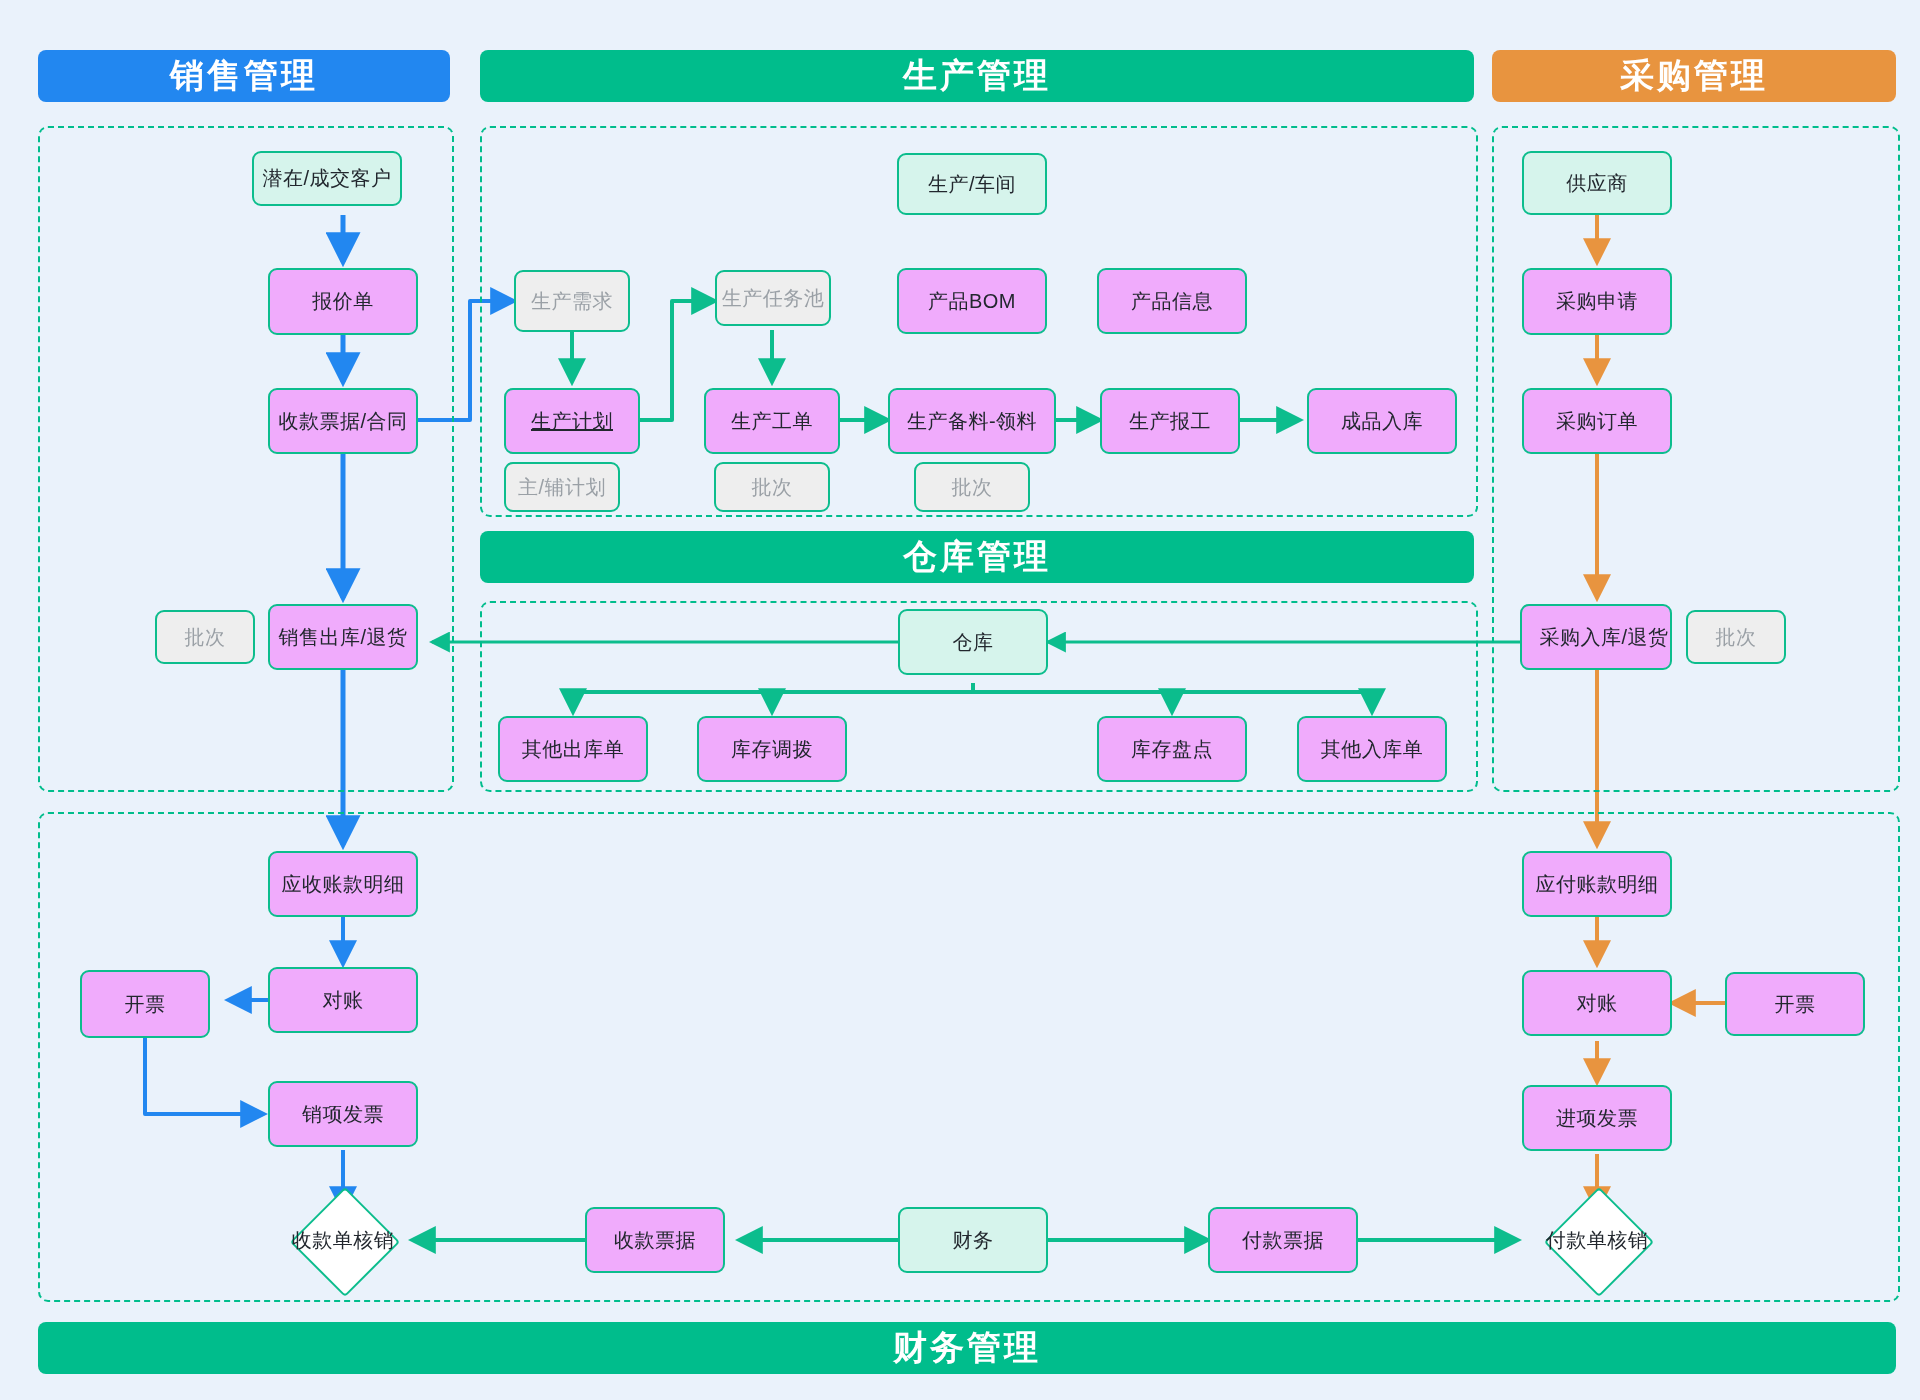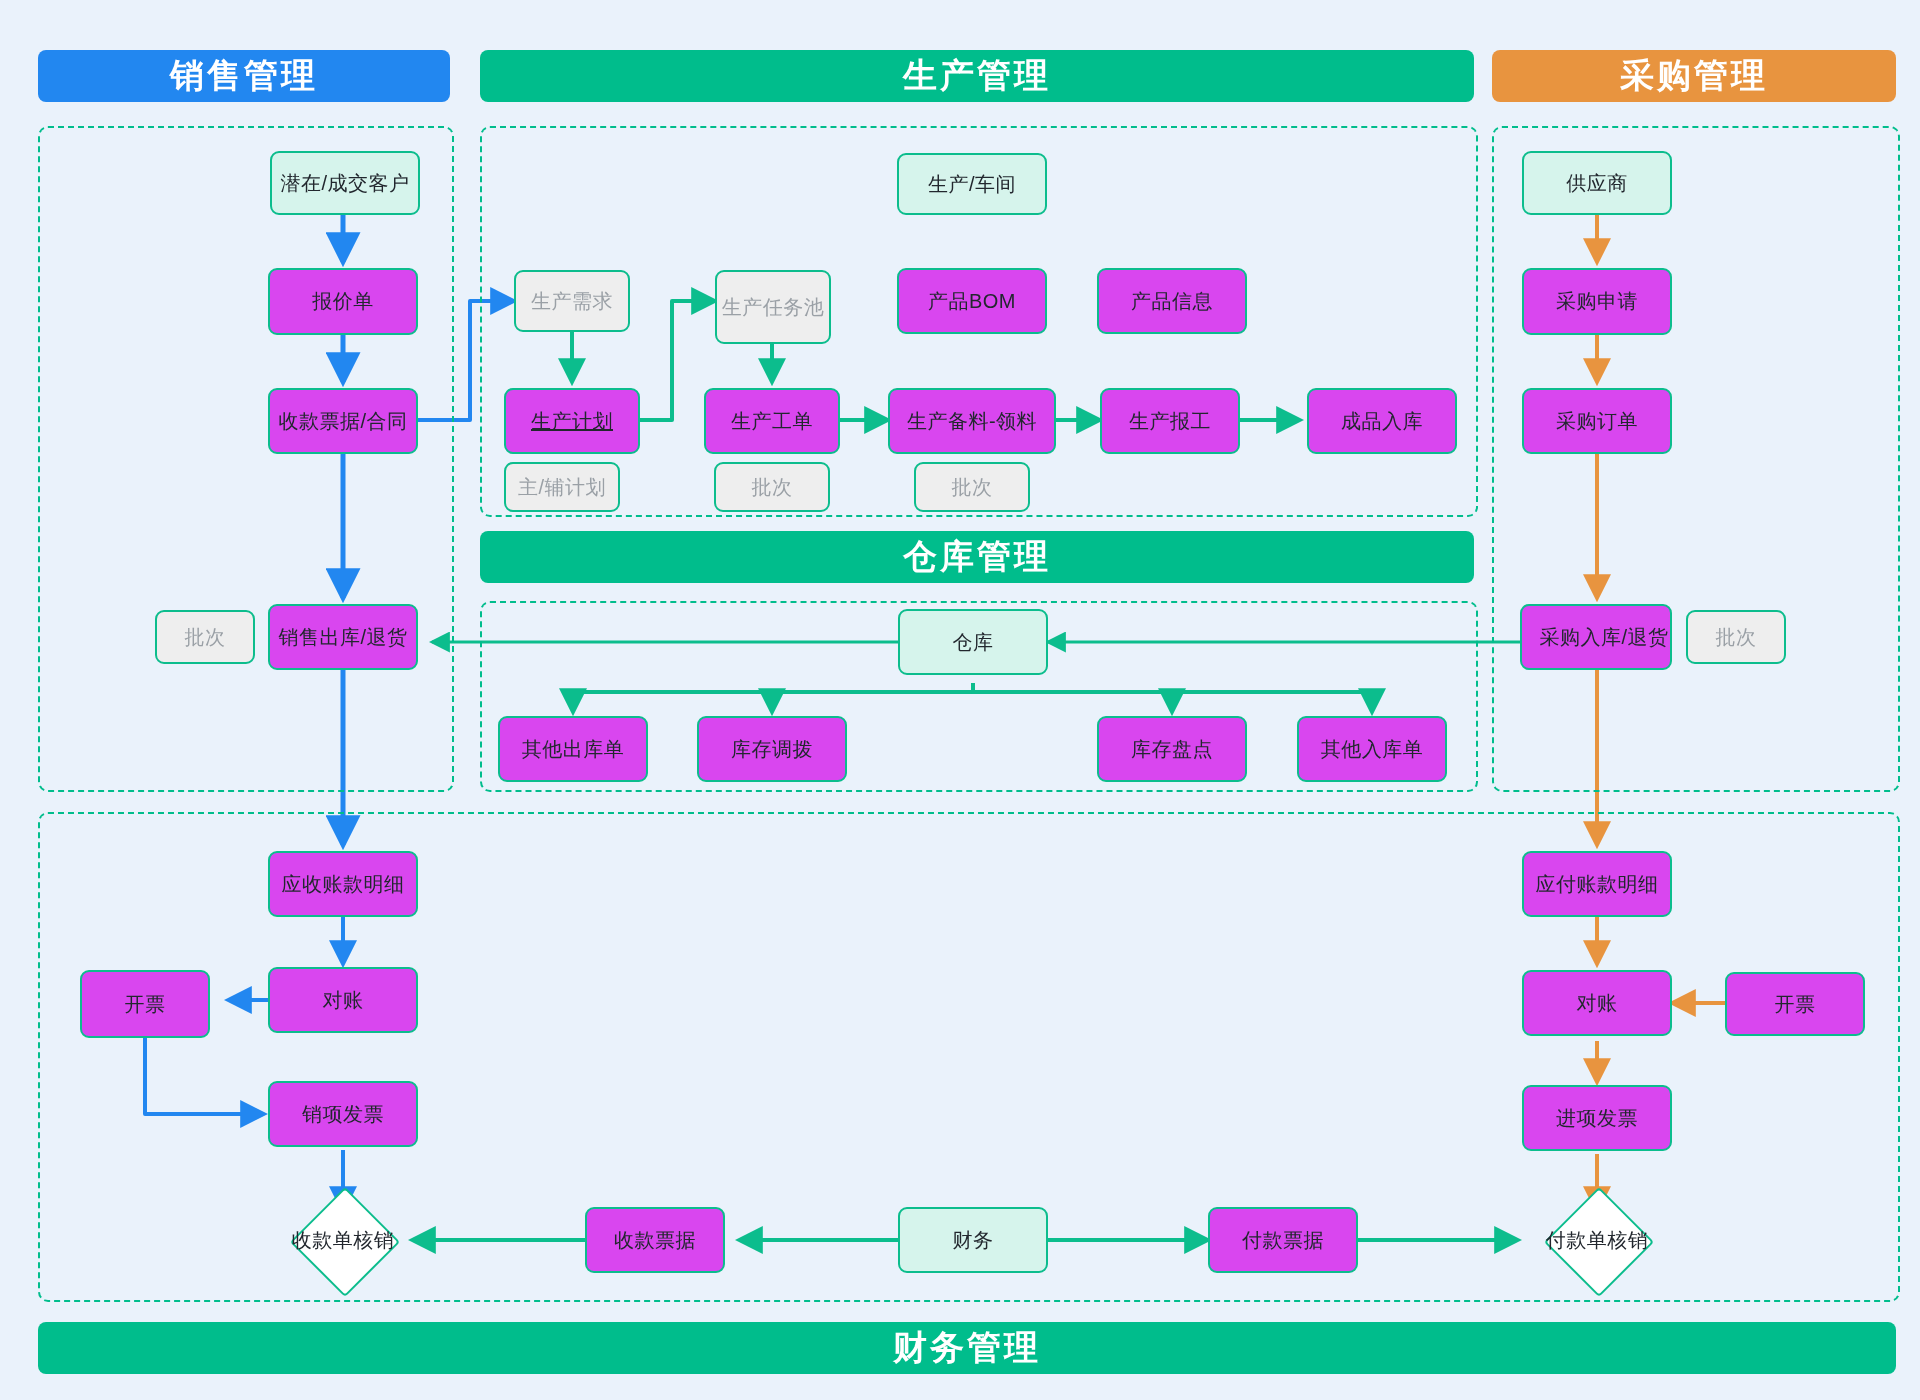--- a/index.html
+++ b/index.html
@@ -25,21 +25,21 @@
   
   .frame{
     position:absolute;border:2.5px dashed #00bd8c;border-radius:10px;
     background:transparent;
   }
 
   
   .node{
     position:absolute;box-sizing:border-box;
     border:2px solid #0cbd8d;border-radius:9px;
-    background:#d946ef;
+    background:#f0abfc;
     display:flex;align-items:center;justify-content:center;
     font-size:20px;color:#22272e;font-weight:500;
     white-space:nowrap;letter-spacing:.5px;
   }
   .node.mint{background:#d6f4ec;}
   .node.tag{background:#eeeeee;color:#9aa0a6;font-weight:400;}
   .node.diamond{
     border:none;background:transparent;
   }
   .diamond .dshape{
@@ -124,30 +124,30 @@
   <div class="banner orange" style="left:1492px;top:50px;  width:404px; height:52px;">采购管理</div>
   <div class="banner green" style="left:480px; top:531px; width:994px; height:52px;">仓库管理</div>
   <div class="banner green" style="left:38px;  top:1322px;width:1858px;height:52px;">财务管理</div>
 
   <div class="frame" style="left:38px;  top:126px; width:412px; height:662px;"></div>
   <div class="frame" style="left:480px; top:126px; width:994px; height:387px;"></div>
   <div class="frame" style="left:480px; top:601px; width:994px; height:187px;"></div>
   <div class="frame" style="left:1492px;top:126px; width:404px; height:662px;"></div>
   <div class="frame" style="left:38px;  top:812px; width:1858px;height:486px;"></div>
 
-  <div class="node mint" style="left:270px;top:151px;width:150px;height:64px;">潜在/成交客户</div>
+  <div class="node mint" style="left:252px;top:151px;width:150px;height:55px;">潜在/成交客户</div>
   <div class="node" style="left:268px;top:268px;width:150px;height:67px;">报价单</div>
   <div class="node" style="left:268px;top:388px;width:150px;height:66px;">收款票据/合同</div>
   <div class="node" style="left:268px;top:604px;width:150px;height:66px;">销售出库/退货</div>
   <div class="node tag" style="left:155px;top:610px;width:100px;height:54px;">批次</div>
 
   <div class="node mint" style="left:897px;top:153px;width:150px;height:62px;">生产/车间</div>
 
   <div class="node tag" style="left:514px;top:270px;width:116px;height:62px;">生产需求</div>
-  <div class="node tag" style="left:715px;top:270px;width:116px;height:74px;">生产任务池</div>
+  <div class="node tag" style="left:715px;top:270px;width:116px;height:56px;">生产任务池</div>
   <div class="node" style="left:897px;top:268px;width:150px;height:66px;">产品BOM</div>
   <div class="node" style="left:1097px;top:268px;width:150px;height:66px;">产品信息</div>
 
   <div class="node" style="left:504px;top:388px;width:136px;height:66px;text-decoration:underline;">生产计划</div>
   <div class="node" style="left:704px;top:388px;width:136px;height:66px;">生产工单</div>
   <div class="node" style="left:888px;top:388px;width:168px;height:66px;">生产备料-领料</div>
   <div class="node" style="left:1100px;top:388px;width:140px;height:66px;">生产报工</div>
   <div class="node" style="left:1300px;top:388px;width:150px;height:66px;margin-left:7px;">成品入库</div>
 
   <div class="node tag" style="left:504px;top:462px;width:116px;height:50px;">主/辅计划</div>

